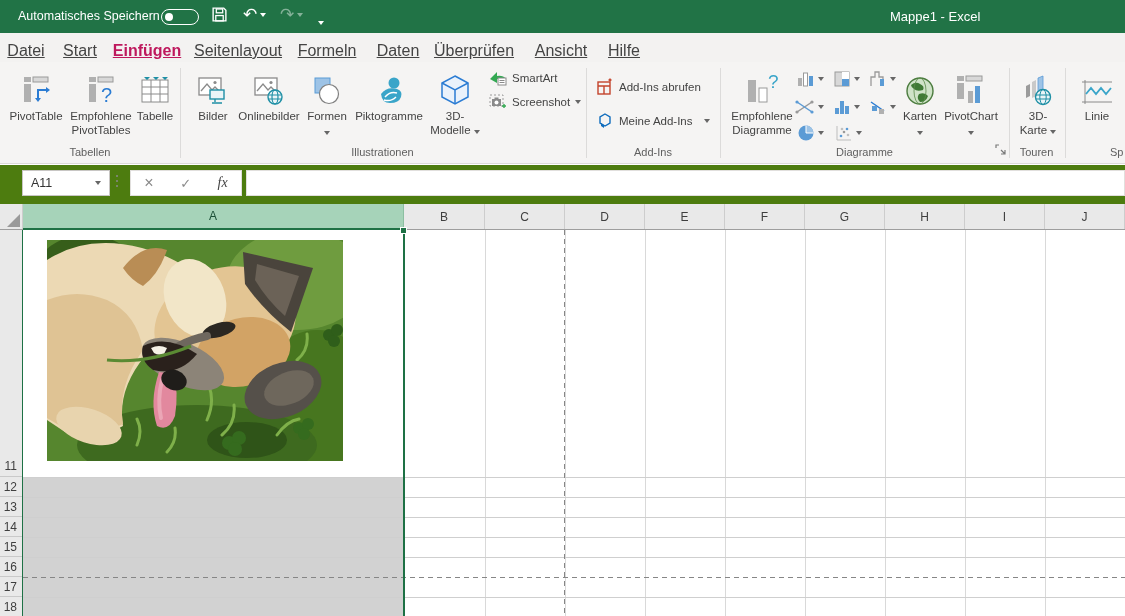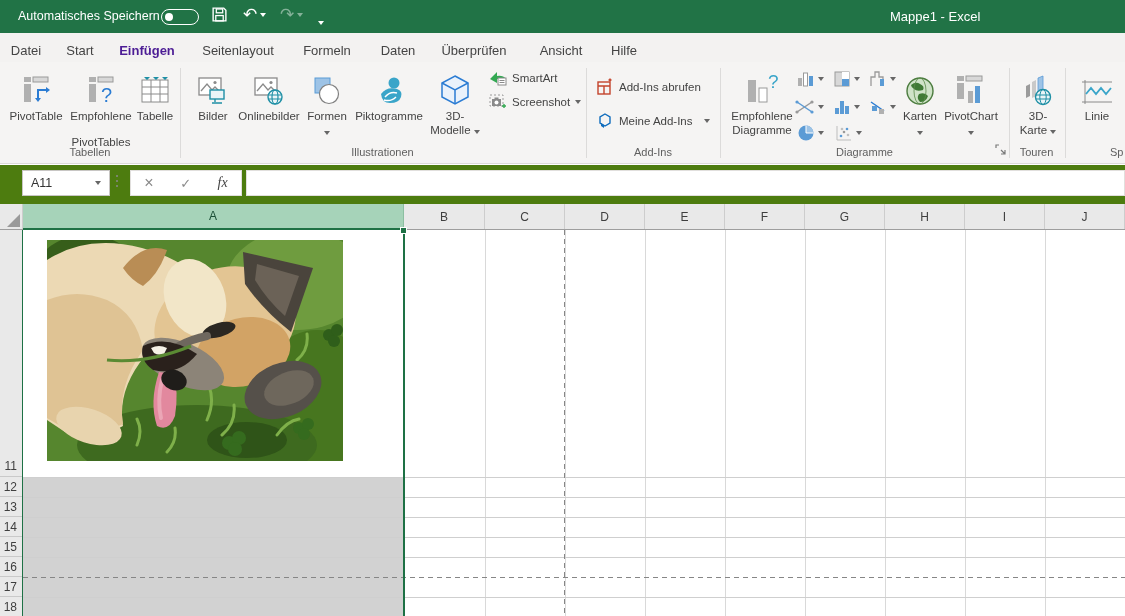--- a/index.html
+++ b/index.html
@@ -17,23 +17,23 @@
   .toggle .knob { position:absolute; left:3px; top:2.5px; width:8px; height:8px; background:#fff; border-radius:50%; }
   .qat { position:absolute; top:6px; display:flex; align-items:center; }
   .caret { display:inline-block; width:0; height:0; border-left:3.5px solid transparent;
     border-right:3.5px solid transparent; border-top:4px solid #666; }
   .caret.white { border-top-color:#fff; }
   .caret.dim { border-top-color:rgba(255,255,255,.45); }
   .qat-custom { position:absolute; left:318px; top:11px; }
   .qat-custom .bar { width:9px; height:1.5px; background:#fff; margin:0 0 2px 0; }
   
   .tabrow { position:absolute; left:0; top:33px; width:1125px; height:29px; background:#f3f2f1; }
-  .rtab { position:absolute; top:4px; height:29px; line-height:27px; font-size:13px; color:#444;
-    transform:translateX(-50%); padding:0 2px; white-space:nowrap; cursor:default; }
-  .rtab.active { color:#4c1d95; font-weight:bold; border-bottom:3px solid #217346; }
+  .rtab { position:absolute; top:4px; height:29px; line-height:27px; font-size:16px; color:#444;
+    transform:translateX(-50%); padding:0 2px; white-space:nowrap; cursor:default;text-decoration:underline; }
+  .rtab.active { color:#be185d; font-weight:bold; border-bottom:3px solid #217346; }
   .searchbox { position:absolute; left:678px; top:37px; display:flex; align-items:center; gap:12px; }
   .searchbox .stext { font-size:13px; color:#505050; background:#fbfbfa; padding:1px 8px; }
   
   .ribbon { position:absolute; left:0; top:62px; width:1125px; height:102px; background:#f5f4f3;
     border-bottom:1px solid #dcdbda; font-size:11.5px; color:#444; }
   .rsep { position:absolute; top:6px; width:1px; height:90px; background:#dcdbda; }
   .big { position:absolute; top:4px; text-align:center; color:#444; }
   .big .ic { height:40px; display:flex; align-items:flex-end; justify-content:center; }
   .big .lbl { margin-top:3px; line-height:14px; white-space:nowrap; }
   .rowbtn { position:absolute; display:flex; align-items:center; gap:5px; white-space:nowrap; color:#444; }
@@ -146,21 +146,21 @@
     <div class="big" style="left:58px; width:86px">
       <div class="ic">
           <svg width="30" height="32" viewBox="0 0 30 32">
         <rect x="3" y="3" width="7" height="5" fill="#b0b0b0"></rect>
             <rect x="12" y="3" width="15" height="5" fill="#d8d8d8" stroke="#9a9a9a"></rect>
         <rect x="3" y="10" width="7" height="18" fill="#b0b0b0"></rect>
         <text x="15" y="28" font-size="20" fill="#2b7cd3" font-family="Liberation Sans, sans-serif">?</text>
       </svg>
         </div>
       <div class="lbl">Empfohlene</div>
-      <div class="lbl" style="margin-top:12px">PivotTables</div>
+      <div class="lbl" style="margin-top:0">PivotTables</div>
     </div>
     <div class="big" style="left:130px; width:50px">
       <div class="ic">
           <svg width="30" height="32" viewBox="0 0 30 32">
         <rect x="2" y="6" width="26" height="22" fill="#fff" stroke="#8a8a8a"></rect>
         <path d="M2 13 h26 M2 20 h26 M11 6 v22 M20 6 v22" stroke="#8a8a8a" fill="none"></path>
         <path d="M4 3 l3 3 3-3 z M13 3 l3 3 3-3 z M22 3 l3 3 3-3 z" fill="#1e8fa5"></path>
       </svg>
         </div>
       <div class="lbl">Tabelle</div>

